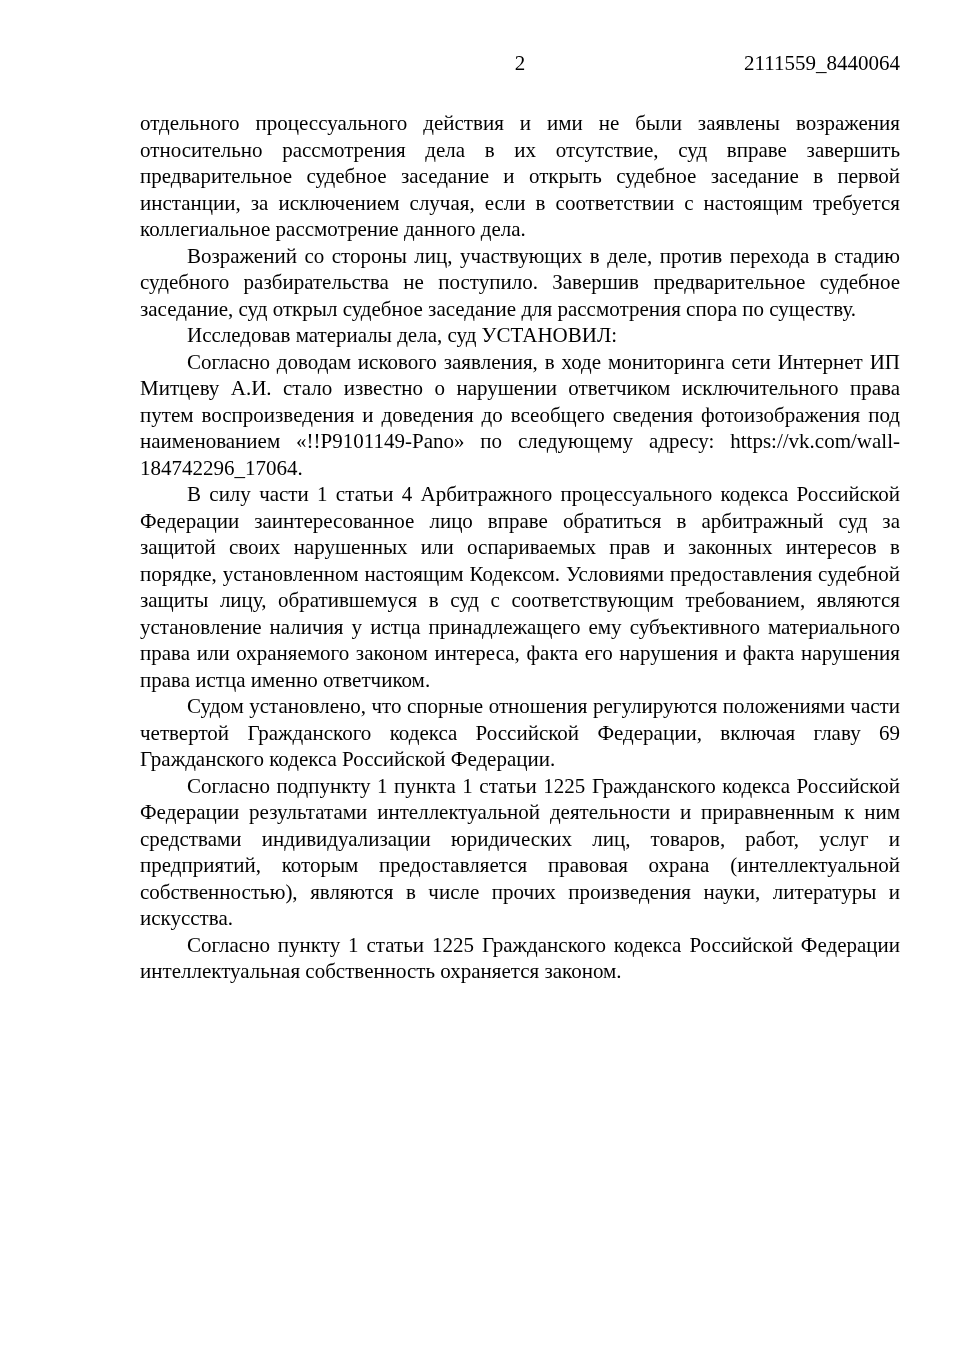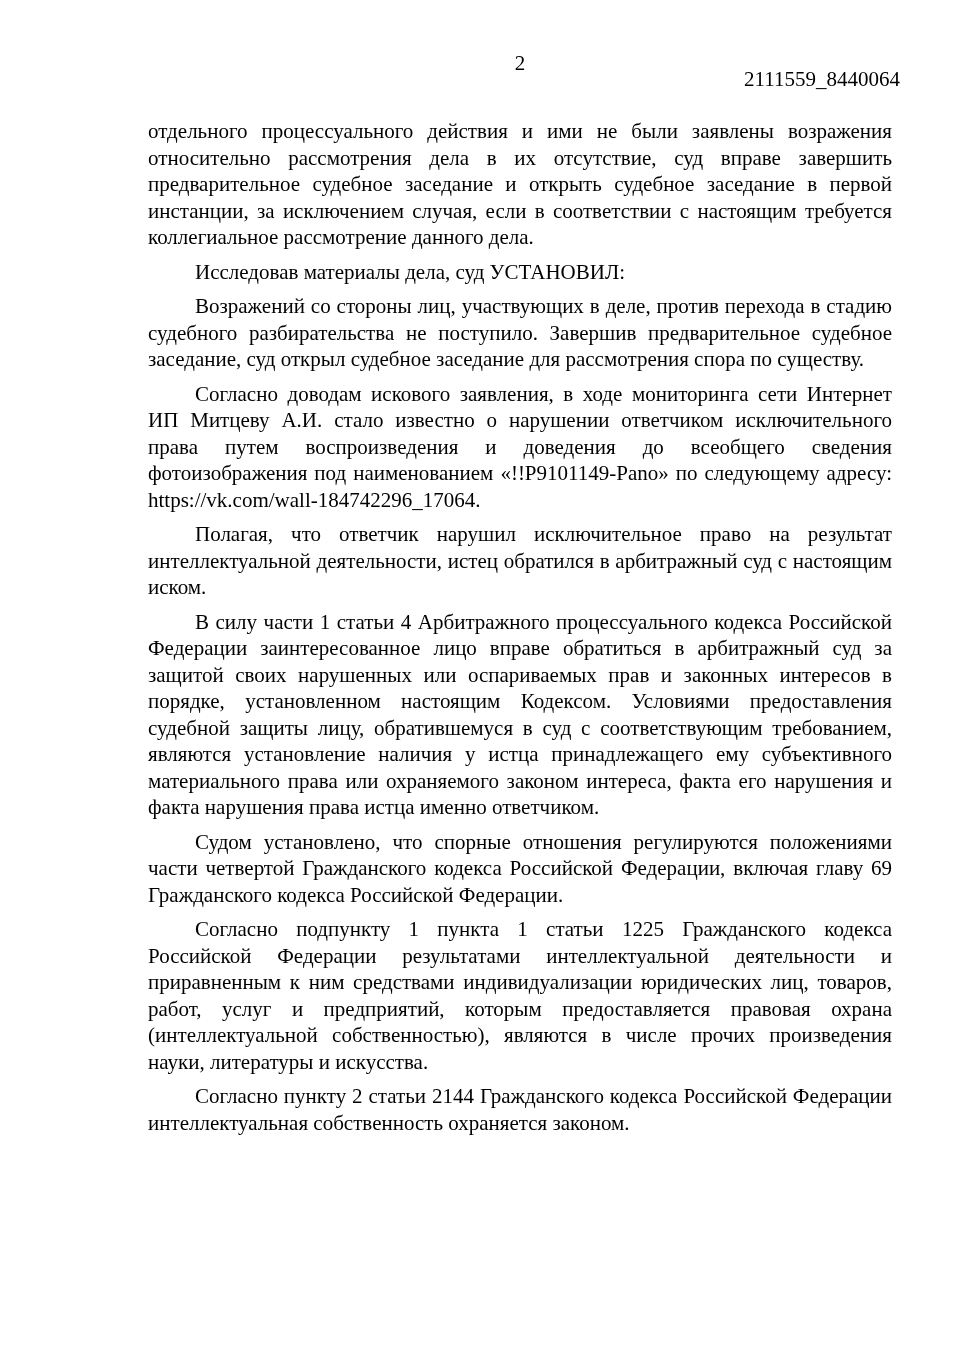--- a/index.html
+++ b/index.html
@@ -32,52 +32,51 @@
   .page-number {
     position: absolute;
     left: 0;
     right: 0;
     top: 0;
     text-align: center;
   }
   .doc-id {
     position: absolute;
     right: 0;
-    top: 16px;
+    top: 0;
   }
   .page-body {
     position: absolute;
     top: 110px;
     left: 140px;
     width: 760px;
     font-size: 21px;
     line-height: 26.5px;
     text-align: justify;
   }
   .para {
-    margin: 8px;
+    margin: 0;
     padding: 0;
     text-indent: 47px;
   }
   .para.no-indent {
     text-indent: 0;
   }
 </style>
 </head>
 <body>
 
 <div class="page">
   <div class="page-header">
     <span class="page-number">2</span>
     <span class="doc-id">2111559_8440064</span>
   </div>
   <div class="page-body">
     <p class="para no-indent">отдельного процессуального действия и ими не были заявлены возражения относительно рассмотрения дела в их отсутствие, суд вправе завершить предварительное судебное заседание и открыть судебное заседание в первой инстанции, за исключением случая, если в соответствии с настоящим требуется коллегиальное рассмотрение данного дела.</p>
+    <p class="para">Возражений со стороны лиц, участвующих в деле, против перехода в стадию судебного разбирательства не поступило. Завершив предварительное судебное заседание, суд  открыл судебное заседание для рассмотрения спора по существу.</p>
     <p class="para">Исследовав материалы дела, суд УСТАНОВИЛ:</p>
-    <p class="para">Возражений со стороны лиц, участвующих в деле, против перехода в стадию судебного разбирательства не поступило. Завершив предварительное судебное заседание, суд  открыл судебное заседание для рассмотрения спора по существу.</p>
     <p class="para">Согласно доводам искового заявления, в ходе мониторинга сети Интернет ИП Митцеву А.И. стало известно о нарушении ответчиком исключительного права путем воспроизведения и доведения до всеобщего сведения фотоизображения под наименованием «!!P9101149-Pano» по следующему адресу: https://vk.com/wall-184742296_17064.</p>
-    <p class="para">Полагая, что ответчик нарушил исключительное право на результат интеллектуальной деятельности, истец обратился в арбитражный суд с настоящим иском.</p>
     <p class="para">В силу части 1 статьи 4 Арбитражного процессуального кодекса Российской Федерации заинтересованное лицо вправе обратиться в арбитражный суд за защитой своих нарушенных или оспариваемых прав и законных интересов в порядке, установленном настоящим Кодексом. Условиями предоставления судебной защиты лицу, обратившемуся в суд с соответствующим требованием, являются установление наличия у истца принадлежащего ему субъективного материального права или охраняемого законом интереса, факта его нарушения и факта нарушения права истца именно ответчиком.</p>
     <p class="para">Судом установлено, что спорные отношения регулируются положениями части четвертой Гражданского кодекса Российской Федерации, включая главу 69 Гражданского кодекса Российской Федерации.</p>
     <p class="para">Согласно подпункту 1 пункта 1 статьи 1225 Гражданского кодекса Российской Федерации результатами интеллектуальной деятельности и приравненным к ним средствами индивидуализации юридических лиц, товаров, работ, услуг и предприятий, которым предоставляется правовая охрана (интеллектуальной собственностью), являются в числе прочих произведения науки, литературы и искусства.</p>
-    <p class="para">Согласно пункту 2 статьи 2144 Гражданского кодекса Российской Федерации интеллектуальная собственность охраняется законом.</p>
+    <p class="para">Согласно пункту 1 статьи 1225 Гражданского кодекса Российской Федерации интеллектуальная собственность охраняется законом.</p>
   </div>
 </div>
 
 </body></html>

